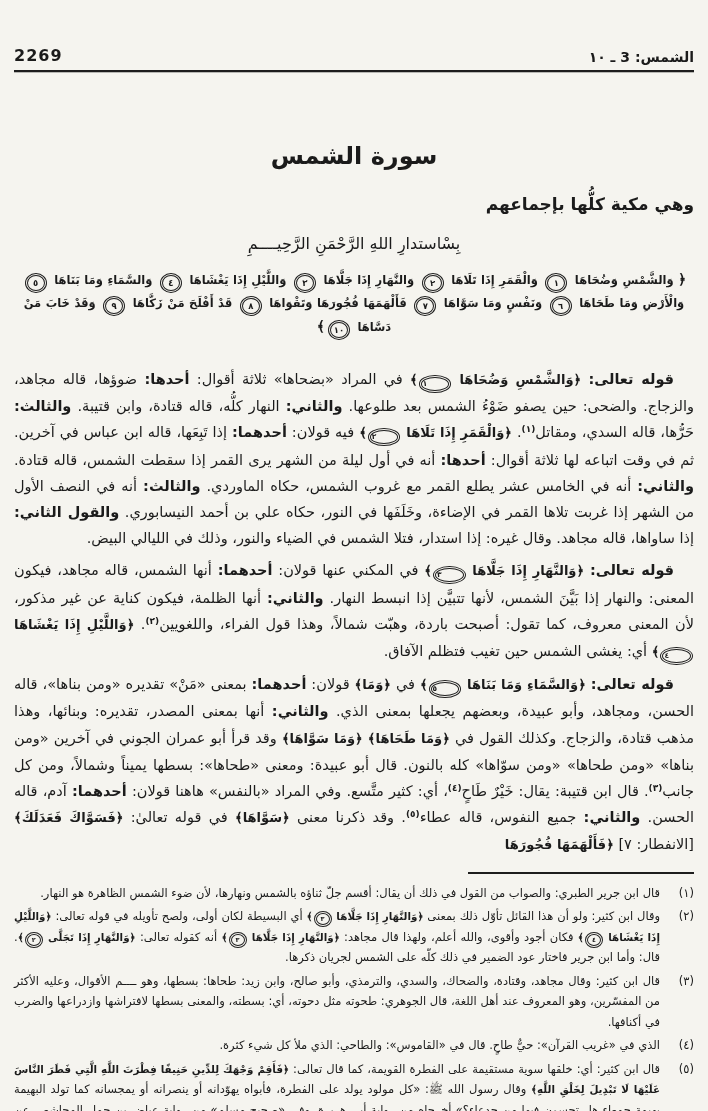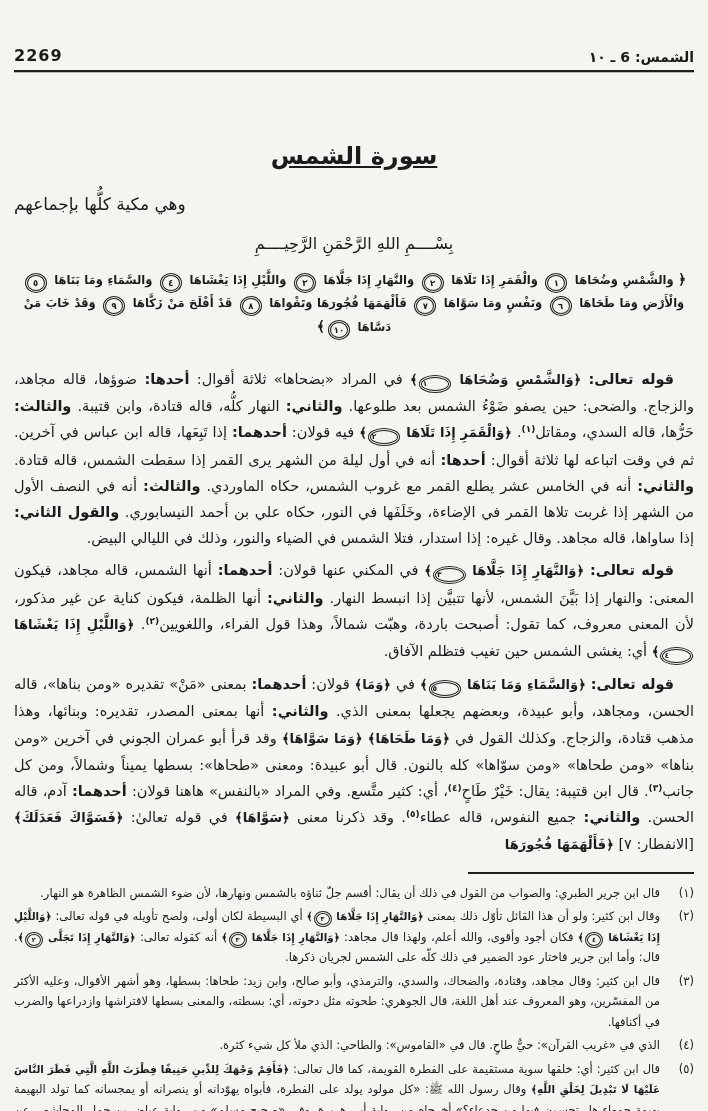--- a/index.html
+++ b/index.html
@@ -19,22 +19,22 @@
   }
   
   .header {
     display:flex; justify-content:space-between; align-items:flex-end;
     padding-top:46px; font-weight:bold;
   }
   .hdr-ref  { font-size:14px; }
   .hdr-page { font-size:16px; letter-spacing:1px; }
   .header-rule { height:2px; background:#1d1d1d; margin-top:5px; box-shadow:0 1px 0 rgba(0,0,0,.25); }
   
-  .title    { margin:70px 0 0; text-align:center; font-size:24px; font-weight:bold;text-decoration:underline; }
-  .subtitle { margin:24px 0 7px; text-align:left; font-size:17px; font-weight:normal; }
+  .title    { margin:70px 0 0; text-align:center; font-size:24px; font-weight:bold; }
+  .subtitle { margin:24px 0 7px; text-align:right; font-size:17px; font-weight:bold; }
   .basmala  { margin:20px 0 0; text-align:center; font-size:16px; font-weight:500; }
   
   .verses {
     margin:15px 0 8px; text-align:center;
     font-size:11.5px; font-weight:bold; line-height:23px;
     word-spacing:0.5px;
   }
   .verses .bracket { font-size:14px; }
   .ayah-num {
     display:inline-block; box-sizing:content-box;
@@ -60,28 +60,28 @@
   .footnote { display:flex; margin-bottom:3px; }
   .fn-num { flex:0 0 34px; font-weight:500; }
   .fn-text { flex:1; text-align:justify; }
   .fn-text .ayah-num { min-width:10px; height:10px; line-height:10.5px; font-size:6.5px; margin:0 3px; vertical-align:-1px; }
 </style>
 </head>
 <body>
 
 <div class="page">
   <header class="header">
-    <span class="hdr-ref">الشمس: 6 ـ ١٠</span>
+    <span class="hdr-ref">الشمس: 3 ـ ١٠</span>
     <span class="hdr-page">2269</span>
   </header>
   <div class="header-rule"></div>
 
   <h1 class="title">سورة الشمس</h1>
   <h2 class="subtitle">وهي مكية كلُّها بإجماعهم</h2>
-  <div class="basmala">بِسْــــمِ اللهِ الرَّحْمَنِ الرَّحِيــــمِ</div>
+  <div class="basmala">بِسْاستدارِ اللهِ الرَّحْمَنِ الرَّحِيــــمِ</div>
 
   <div class="verses"><span class="bracket">﴿</span><span> وَالشَّمْسِ وَضُحَاهَا </span><span class="ayah-num">١</span><span> وَالْقَمَرِ إِذَا تَلَاهَا </span><span class="ayah-num">٢</span><span> وَالنَّهَارِ إِذَا جَلَّاهَا </span><span class="ayah-num">٣</span><span> وَاللَّيْلِ إِذَا يَغْشَاهَا </span><span class="ayah-num">٤</span><span> وَالسَّمَاءِ وَمَا بَنَاهَا </span><span class="ayah-num">٥</span><span> وَالْأَرْضِ وَمَا طَحَاهَا </span><span class="ayah-num">٦</span><span> وَنَفْسٍ وَمَا سَوَّاهَا </span><span class="ayah-num">٧</span><span> فَأَلْهَمَهَا فُجُورَهَا وَتَقْوَاهَا </span><span class="ayah-num">٨</span><span> قَدْ أَفْلَحَ مَنْ زَكَّاهَا </span><span class="ayah-num">٩</span><span> وَقَدْ خَابَ مَنْ دَسَّاهَا </span><span class="ayah-num">١٠</span><span class="bracket">﴾</span></div>
 
   <section class="body">
       <p class="para"><b class="kw">قوله تعالى:</b> <span class="quran">﴿وَالشَّمْسِ وَضُحَاهَا <span class="ayah-num">١</span>﴾</span> في المراد «بضحاها» ثلاثة أقوال: <b class="kw">أحدها:</b> ضوؤها، قاله مجاهد، والزجاج. والضحى: حين يصفو ضَوْءُ الشمس بعد طلوعها. <b class="kw">والثاني:</b> النهار كلُّه، قاله قتادة، وابن قتيبة. <b class="kw">والثالث:</b> حَرُّها، قاله السدي، ومقاتل<sup class="fnref">(١)</sup>. <span class="quran">﴿وَالْقَمَرِ إِذَا تَلَاهَا <span class="ayah-num">٢</span>﴾</span> فيه قولان: <b class="kw">أحدهما:</b> إذا تَبِعَها، قاله ابن عباس في آخرين. ثم في وقت اتباعه لها ثلاثة أقوال: <b class="kw">أحدها:</b> أنه في أول ليلة من الشهر يرى القمر إذا سقطت الشمس، قاله قتادة. <b class="kw">والثاني:</b> أنه في الخامس عشر يطلع القمر مع غروب الشمس، حكاه الماوردي. <b class="kw">والثالث:</b> أنه في النصف الأول من الشهر إذا غربت تلاها القمر في الإضاءة، وخَلَفَها في النور، حكاه علي بن أحمد النيسابوري. <b class="kw">والقول الثاني:</b> إذا ساواها، قاله مجاهد. وقال غيره: إذا استدار، فتلا الشمس في الضياء والنور، وذلك في الليالي البيض.</p>
       <p class="para"><b class="kw">قوله تعالى:</b> <span class="quran">﴿وَالنَّهَارِ إِذَا جَلَّاهَا <span class="ayah-num">٣</span>﴾</span> في المكني عنها قولان: <b class="kw">أحدهما:</b> أنها الشمس، قاله مجاهد، فيكون المعنى: والنهار إذا بَيَّنَ الشمس، لأنها تتبيَّن إذا انبسط النهار. <b class="kw">والثاني:</b> أنها الظلمة، فيكون كناية عن غير مذكور، لأن المعنى معروف، كما تقول: أصبحت باردة، وهبّت شمالاً، وهذا قول الفراء، واللغويين<sup class="fnref">(٢)</sup>. <span class="quran">﴿وَاللَّيْلِ إِذَا يَغْشَاهَا <span class="ayah-num">٤</span>﴾</span> أي: يغشى الشمس حين تغيب فتظلم الآفاق.</p>
       <p class="para"><b class="kw">قوله تعالى:</b> <span class="quran">﴿وَالسَّمَاءِ وَمَا بَنَاهَا <span class="ayah-num">٥</span>﴾</span> في <span class="quran">﴿وَمَا﴾</span> قولان: <b class="kw">أحدهما:</b> بمعنى «مَنْ» تقديره «ومن بناها»، قاله الحسن، ومجاهد، وأبو عبيدة، وبعضهم يجعلها بمعنى الذي. <b class="kw">والثاني:</b> أنها بمعنى المصدر، تقديره: وبنائها، وهذا مذهب قتادة، والزجاج. وكذلك القول في <span class="quran">﴿وَمَا طَحَاهَا﴾</span> <span class="quran">﴿وَمَا سَوَّاهَا﴾</span> وقد قرأ أبو عمران الجوني في آخرين «ومن بناها» «ومن طحاها» «ومن سوّاها» كله بالنون. قال أبو عبيدة: ومعنى «طحاها»: بسطها يميناً وشمالاً، ومن كل جانب<sup class="fnref">(٣)</sup>. قال ابن قتيبة: يقال: خَيْرٌ طَاحٍ<sup class="fnref">(٤)</sup>، أي: كثير متَّسع. وفي المراد «بالنفس» هاهنا قولان: <b class="kw">أحدهما:</b> آدم، قاله الحسن. <b class="kw">والثاني:</b> جميع النفوس، قاله عطاء<sup class="fnref">(٥)</sup>. وقد ذكرنا معنى <span class="quran">﴿سَوَّاهَا﴾</span> في قوله تعالىٰ: <span class="quran">﴿فَسَوَّاكَ فَعَدَلَكَ﴾</span> [الانفطار: ٧] <span class="quran">﴿فَأَلْهَمَهَا فُجُورَهَا</span></p>
     </section>
 
   <div class="fn-rule"></div>
@@ -89,21 +89,21 @@
       <div class="footnote">
         <span class="fn-num">(١)</span>
         <div class="fn-text">قال ابن جرير الطبري: والصواب من القول في ذلك أن يقال: أقسم جلّ ثناؤه بالشمس ونهارها، لأن ضوء الشمس الظاهرة هو النهار.</div>
       </div>
       <div class="footnote">
         <span class="fn-num">(٢)</span>
         <div class="fn-text">وقال ابن كثير: ولو أن هذا القائل تأوّل ذلك بمعنى <span class="quran">﴿وَالنَّهَارِ إِذَا جَلَّاهَا <span class="ayah-num">٣</span>﴾</span> أي البسيطة لكان أولى، ولصح تأويله في قوله تعالى: <span class="quran">﴿وَاللَّيْلِ إِذَا يَغْشَاهَا <span class="ayah-num">٤</span>﴾</span> فكان أجود وأقوى، والله أعلم، ولهذا قال مجاهد: <span class="quran">﴿وَالنَّهَارِ إِذَا جَلَّاهَا <span class="ayah-num">٣</span>﴾</span> أنه كقوله تعالى: <span class="quran">﴿وَالنَّهَارِ إِذَا تَجَلَّى <span class="ayah-num">٢</span>﴾</span>. قال: وأما ابن جرير فاختار عود الضمير في ذلك كلّه على الشمس لجريان ذكرها.</div>
       </div>
       <div class="footnote">
         <span class="fn-num">(٣)</span>
-        <div class="fn-text">قال ابن كثير: وقال مجاهد، وقتادة، والضحاك، والسدي، والترمذي، وأبو صالح، وابن زيد: طحاها: بسطها، وهو أشهر الأقوال، وعليه الأكثر من المفسّرين، وهو المعروف عند أهل اللغة، قال الجوهري: طحوته مثل دحوته، أي: بسطته، والمعنى بسطها لافتراشها وازدراعها والضرب في أكنافها.</div>
+        <div class="fn-text">قال ابن كثير: وقال مجاهد، وقتادة، والضحاك، والسدي، والترمذي، وأبو صالح، وابن زيد: طحاها: بسطها، وهو ــــم الأقوال، وعليه الأكثر من المفسّرين، وهو المعروف عند أهل اللغة، قال الجوهري: طحوته مثل دحوته، أي: بسطته، والمعنى بسطها لافتراشها وازدراعها والضرب في أكنافها.</div>
       </div>
       <div class="footnote">
         <span class="fn-num">(٤)</span>
         <div class="fn-text">الذي في «غريب القرآن»: حيٌّ طاحٍ. قال في «القاموس»: والطاحي: الذي ملأ كل شيء كثرة.</div>
       </div>
       <div class="footnote">
         <span class="fn-num">(٥)</span>
         <div class="fn-text">قال ابن كثير: أي: خلقها سوية مستقيمة على الفطرة القويمة، كما قال تعالى: <span class="quran">﴿فَأَقِمْ وَجْهَكَ لِلدِّينِ حَنِيفًا فِطْرَتَ اللَّهِ الَّتِي فَطَرَ النَّاسَ عَلَيْهَا لَا تَبْدِيلَ لِخَلْقِ اللَّهِ﴾</span> وقال رسول الله ﷺ: «كل مولود يولد على الفطرة، فأبواه يهوّدانه أو ينصرانه أو يمجسانه كما تولد البهيمة بهيمة جمعاء هل تحسون فيها من جدعاء؟» أخرجاه من رواية أبي هريرة. وفي «صحيح مسلم» من رواية عياض بن حمار المجاشعي عن رسول الله ﷺ قال: «يقول الله عز وجلّ: إني خلقت عبادي حنفاء فجاءتهم الشياطين فاجتالتهم عن دينهم».</div>
       </div>
     </section>

